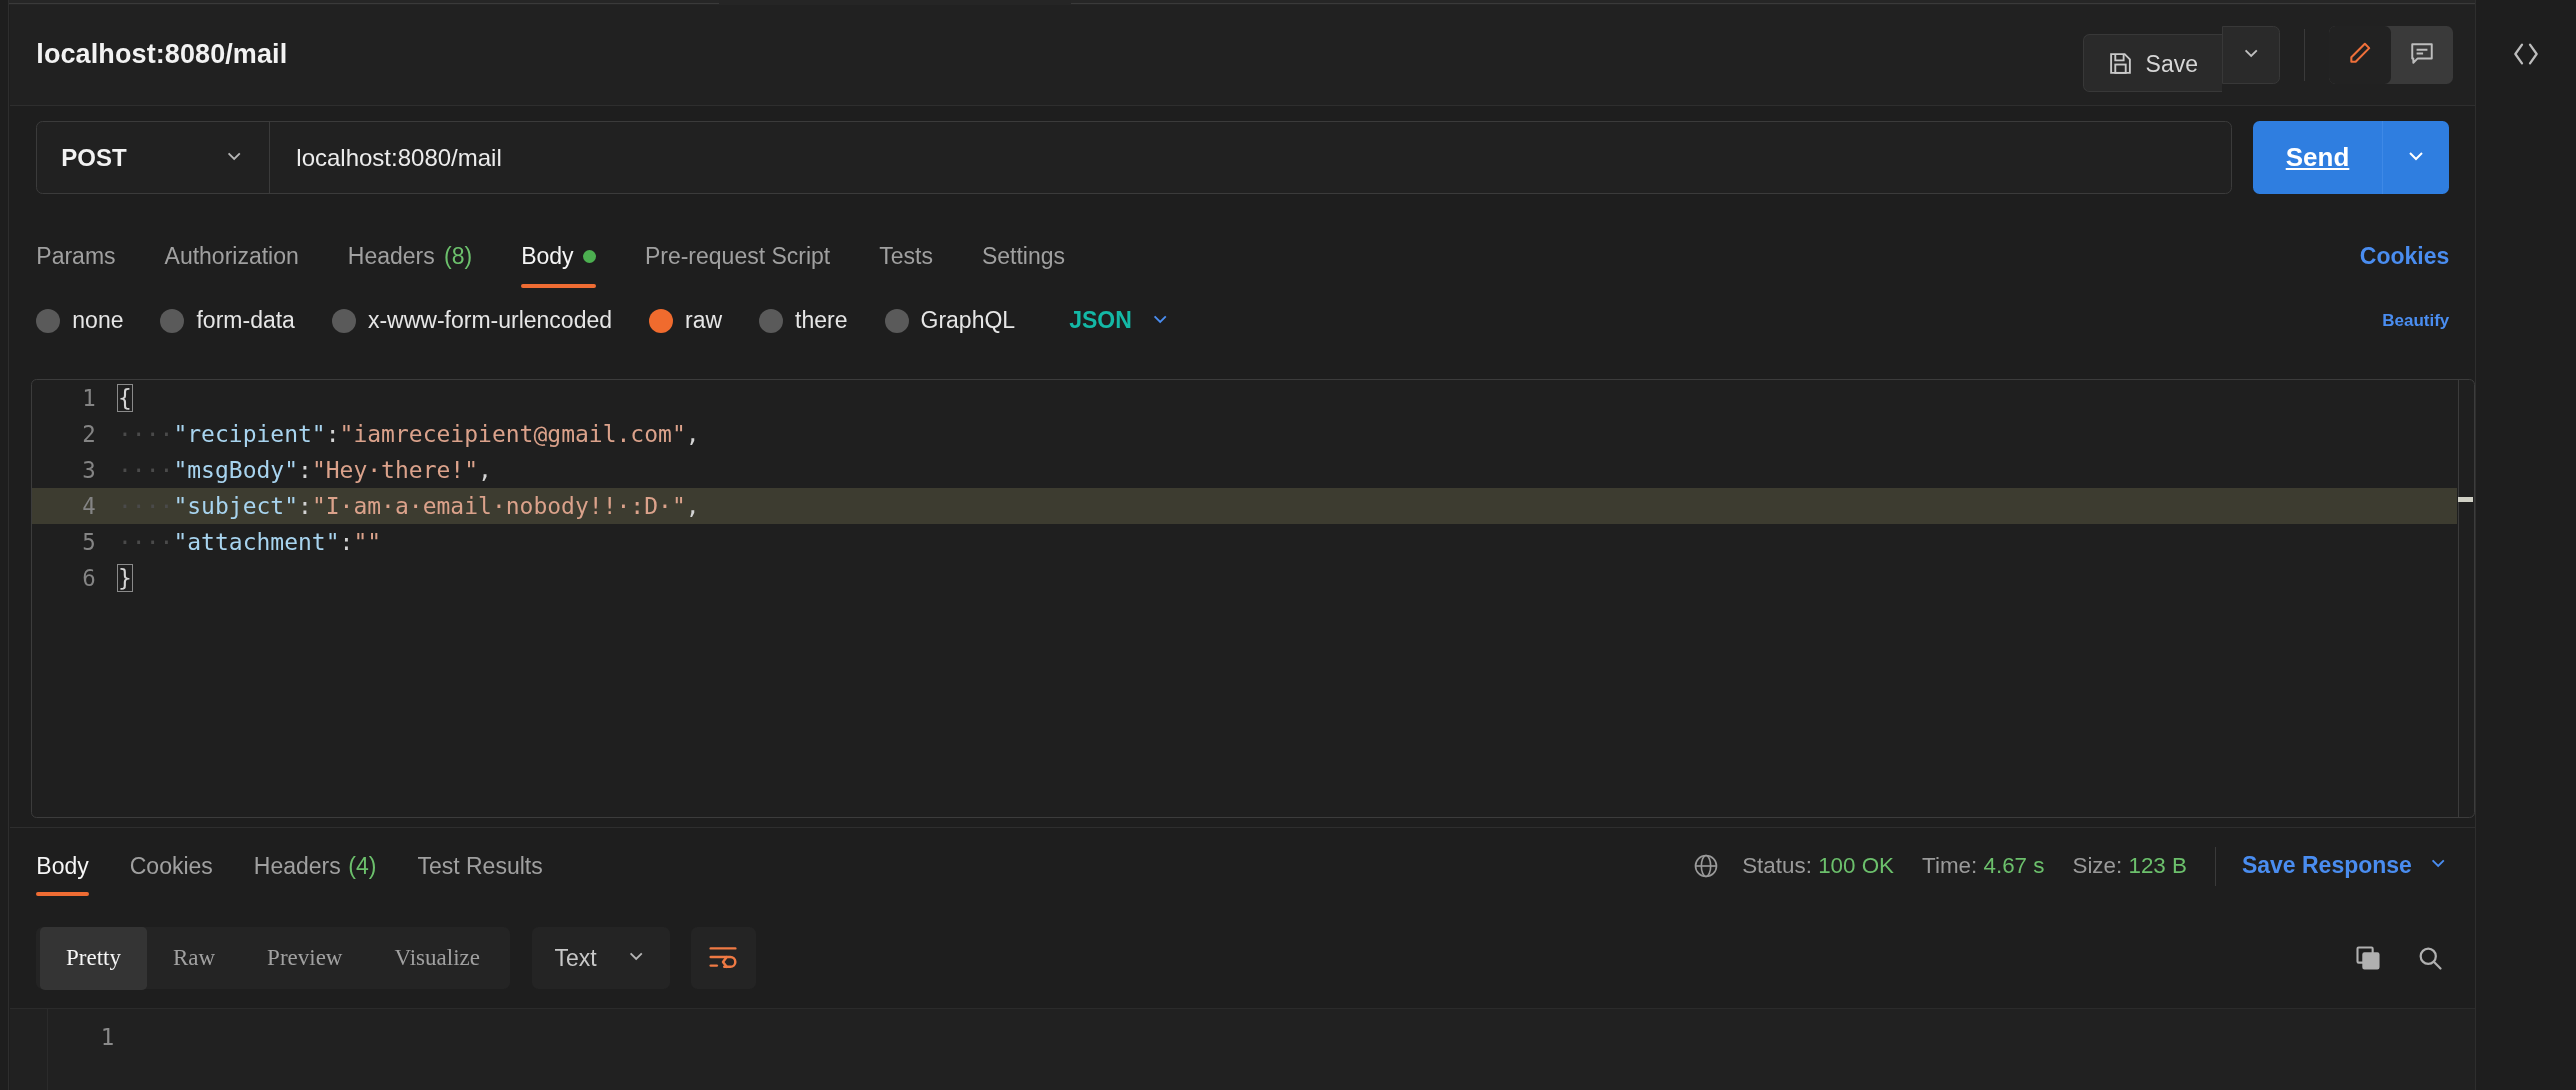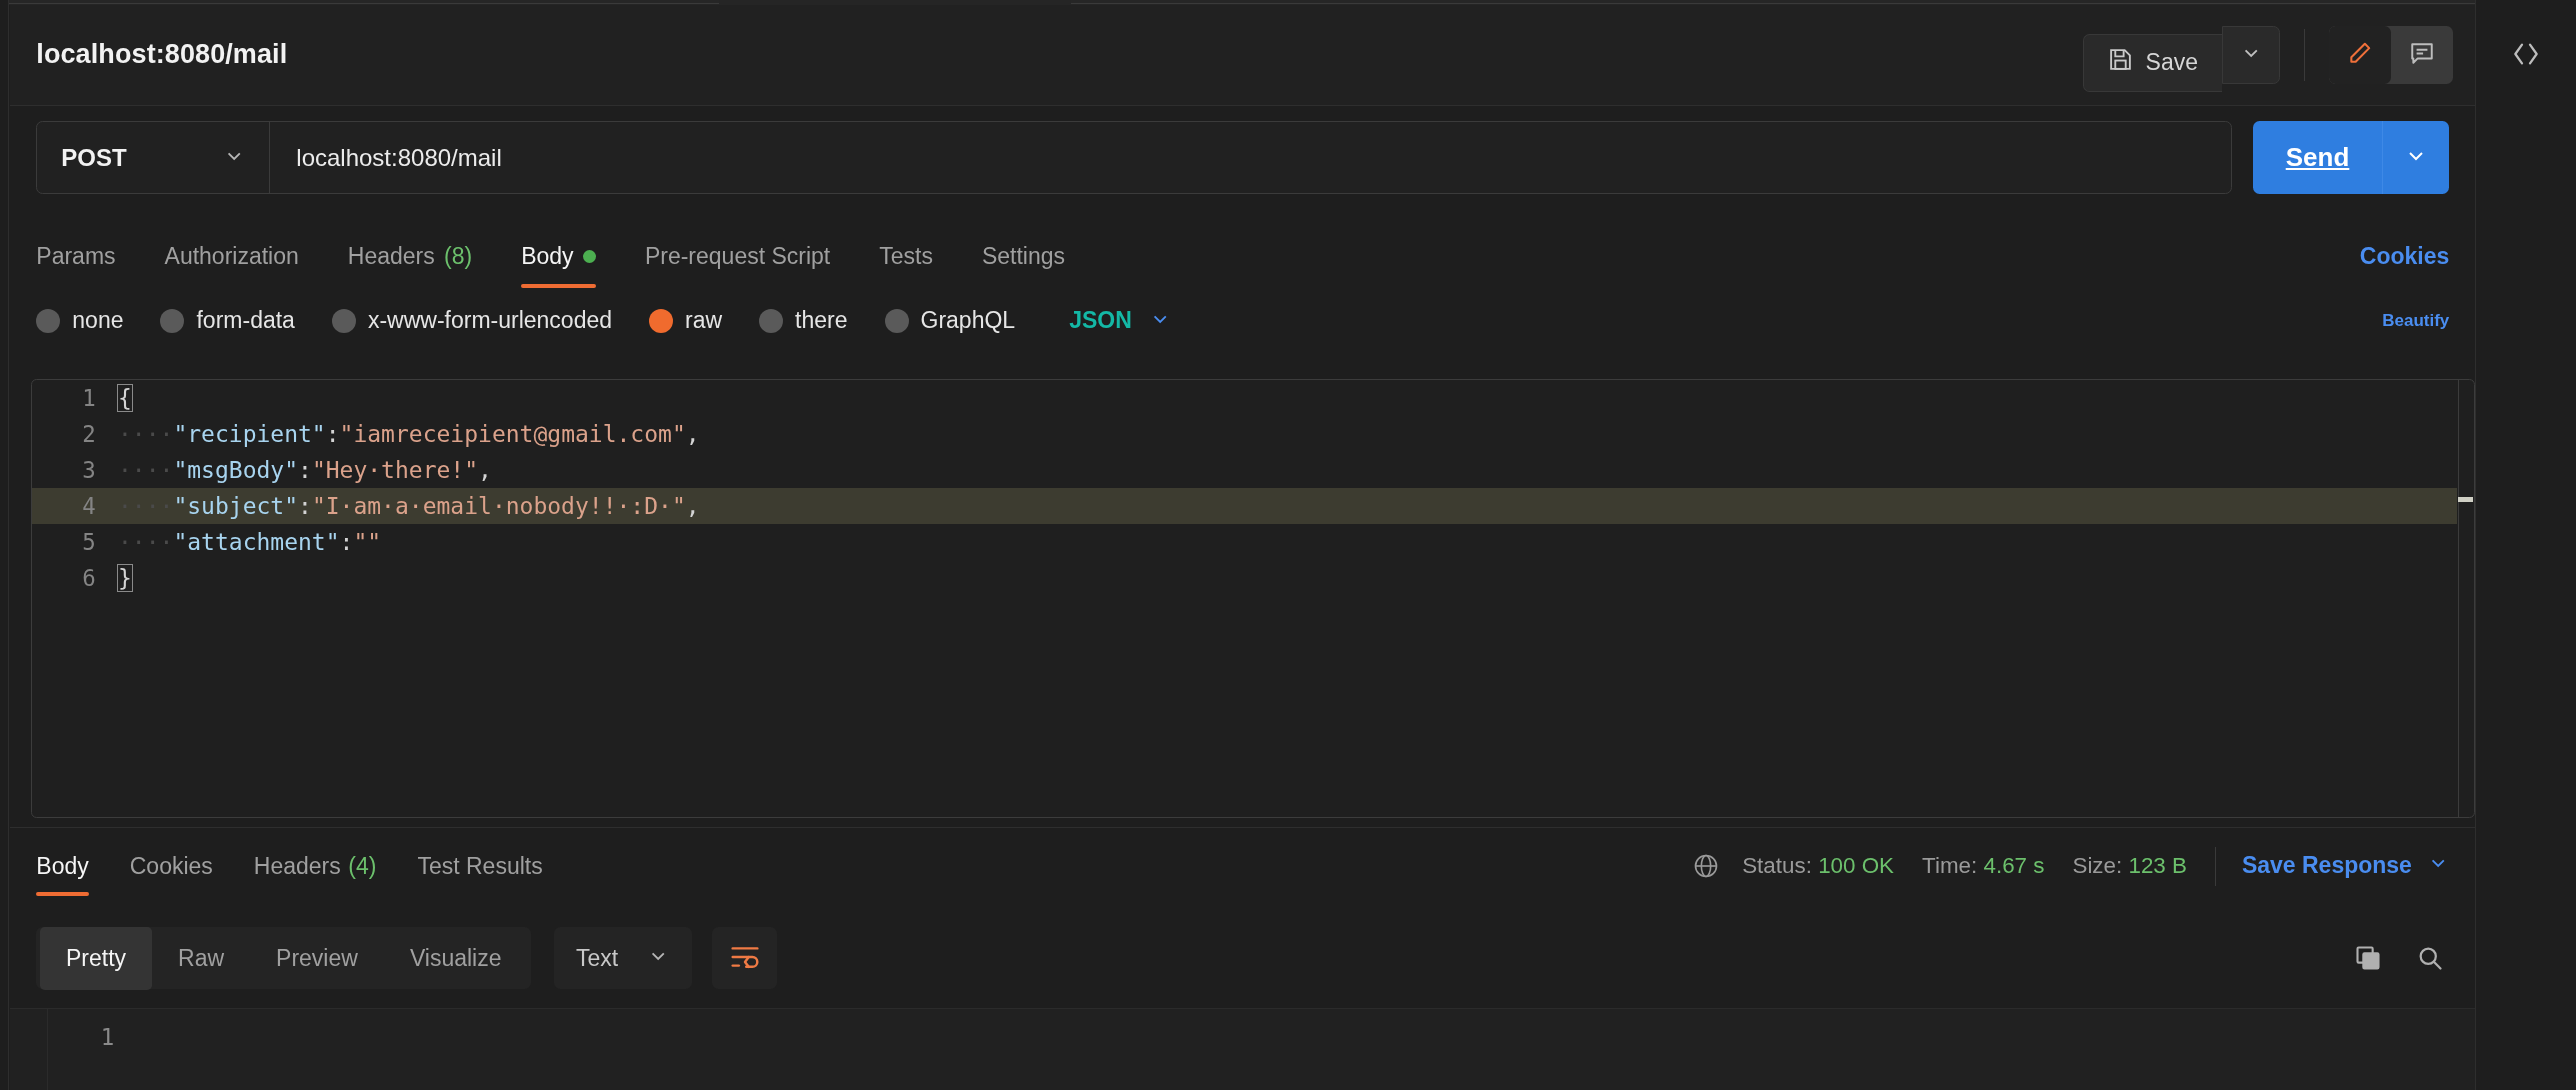--- a/index.html
+++ b/index.html
@@ -31,22 +31,22 @@
     display:flex; align-items:center;
   }
   .req-title {
     margin-left:26px; color:#f2f2f2; font-size:27px; font-weight:700;
     letter-spacing:0.1px;
   }
   .header-right { margin-left:auto; display:flex; align-items:center; padding-right:22.4px; }
 
   .save-group { display:flex; align-items:center; }
   .save-btn {
-    display:flex; align-items:center; gap:13px;
-    height:58px; padding:0 24px;
+    display:flex; gap:13px;
+    height:58px; padding:16px 24px;
     background:#2a2a2a; border:0.9px solid #383838; border-right:none;
     border-radius:6.5px 0 0 6.5px;
     color:#d6d6d6; font-size:23px; cursor:pointer;margin-top:16px;
   }
   .save-caret {
     display:flex; align-items:center; justify-content:center;
     width:58px; height:58px; background:#2a2a2a;
     border:0.9px solid #383838; border-radius:0 6.5px 6.5px 0; cursor:pointer;
   }
   .vdiv { width:0.9px; height:52px; background:#3a3a3a; margin:0 24px; }
@@ -154,21 +154,21 @@
   .meta-item { color:#9a9a9a; font-size:22.4px; margin-right:28px; white-space:nowrap; }
   .meta-item b { color:#6cc06c; font-weight:400; }
   .meta-sep { width:0.9px; height:39px; background:#3a3a3a; margin:0 26px 0 0; }
   .save-resp { display:flex; align-items:center; gap:15px; color:#4a8df0; font-size:23px; font-weight:700; cursor:pointer; white-space:nowrap; }
 
   
   .resp-toolbar { position:absolute; left:10.3px; top:915px; width:2465px; height:86px; display:flex; align-items:center; padding:0 26px; }
   .seg-group { display:flex; align-items:center; background:#242424; border-radius:6.5px; height:62px; padding:3.7px; }
   .seg-btn {
     height:63px; padding:0 26px; display:flex; align-items:center; justify-content:center;
-    color:#a0a0a0; font-size:23px; border-radius:4.7px; cursor:pointer; white-space:nowrap;
+    color:#a0a0a0; font-size:23px; border-radius:4.7px; cursor:pointer; white-space:nowrap;font-family:Liberation Serif, serif;
   }
   .seg-btn.active { background:#343434; color:#f5f5f5; }
   .text-sel {
     margin-left:22.4px; height:62px; min-width:138px; padding:0 22.4px;
     background:#242424; border-radius:6.5px; display:flex; align-items:center;
     justify-content:space-between; gap:20.5px; cursor:pointer;
   }
   .text-sel .tl { color:#c8c8c8; font-size:23px; }
   .wrap-btn {
     margin-left:20.5px; width:65px; height:62px; background:#242424; border-radius:6.5px;

